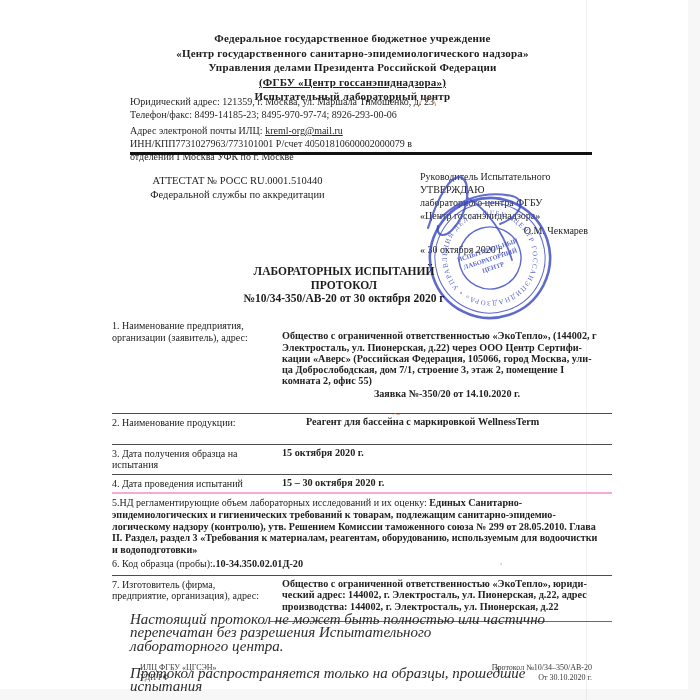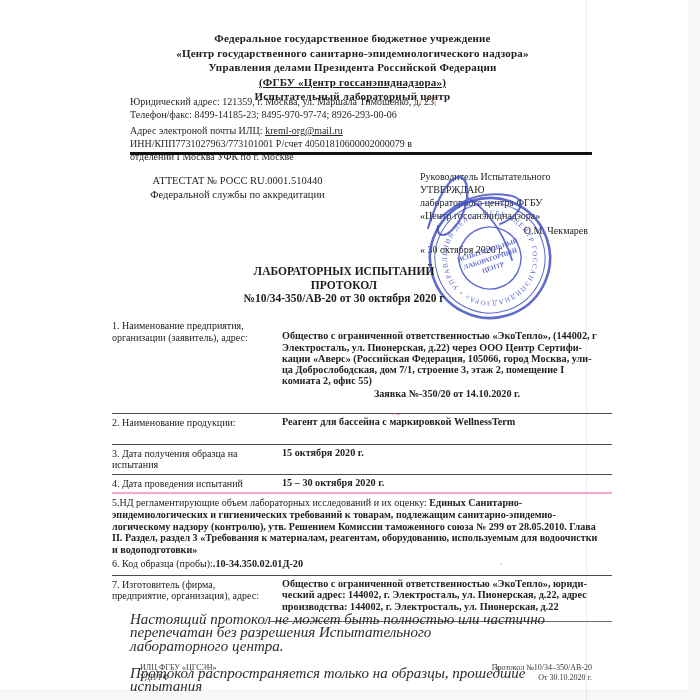--- a/index.html
+++ b/index.html
@@ -30,21 +30,21 @@
   .approval .date{margin-top:6px;}
 
   .title-block{position:absolute;top:265px;left:110px;width:468px;text-align:center;
     font-weight:bold;font-size:11.5px;line-height:13.5px;color:#1d1d1d;}
 
   .ptable{position:absolute;top:319px;left:112px;width:500px;font-size:10px;color:#222;}
   .trow{display:flex;border-top:1px solid #4d4d4d;padding:2px 0 3px 0;}
   .trow.first{border-top:none;padding-top:0;}
   .trow .lbl{width:160px;flex:0 0 160px;line-height:11.5px;padding-top:1px;}
   .trow .val{flex:1;margin-left:10px;font-weight:bold;font-size:10.2px;line-height:11.3px;white-space:pre-line;}
-  .trow.r2{padding-bottom:15px;}
+  .trow.r2{padding-bottom:15px;gap:24px;}
   .trow.r3 .val,.trow.r4 .val{line-height:12px;}
   .val-note{text-align:center;font-weight:bold;margin-top:1px;}
   .sect{border-top:2px solid #f9a8d4;padding:3px 0 2px 0;line-height:11.6px;white-space:pre-line;text-align:justify;}
   .sect b{font-size:10.1px;}
   .sect6{padding:1px 0 5px 0;}
   .sect6 b{font-size:10.2px;}
   .partial-line{margin-left:158px;width:342px;height:1px;background:#6a6a6a;margin-top:6px;}
 
   .notes{position:absolute;top:599px;left:130px;width:470px;font-style:italic;
     font-size:15px;line-height:13.5px;color:#2c2c2c;white-space:pre-line;}

